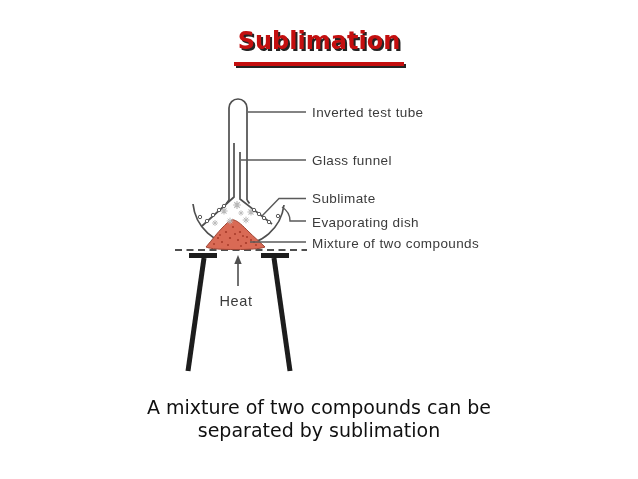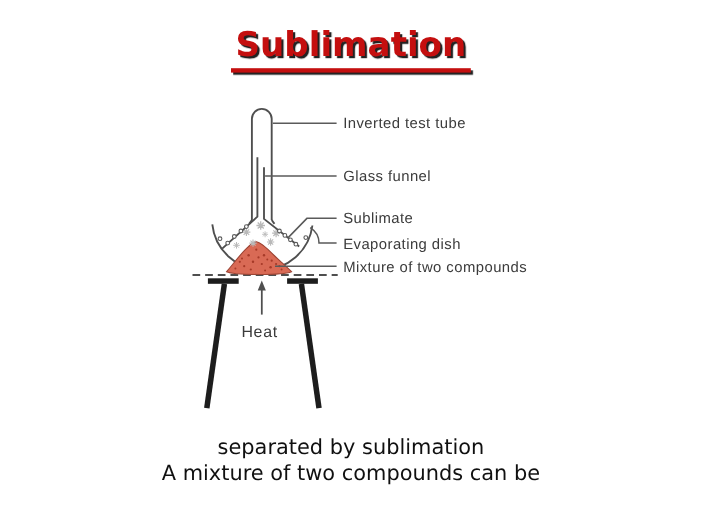--- a/index.html
+++ b/index.html
@@ -16,21 +16,21 @@
     position: absolute;
     top: 22px;
     left: 0;
     width: 100%;
     text-align: center;
   }
   .title-text {
     display: inline-block;
     font-family: "DejaVu Sans", "Liberation Sans", sans-serif;
     font-weight: bold;
-    font-size: 31px;
+    font-size: 24px;
     line-height: 38px;
     letter-spacing: 0px;
     color: var(--title_red);
     border-bottom: 4px solid var(--title_red);
     padding: 0 4px 2px 4px;
     filter: drop-shadow(2px 2px 0 var(--title_shadow));
   }
   
   .diagram {
     position: absolute;
@@ -172,17 +172,17 @@
     <path class="leader" d="M 250 242 H 306"></path>
 
     <text class="lbl" x="312" y="116.5">Inverted test tube</text>
     <text class="lbl" x="312" y="164.5">Glass funnel</text>
     <text class="lbl" x="312" y="203">Sublimate</text>
     <text class="lbl" x="312" y="226.5">Evaporating dish</text>
     <text class="lbl" x="312" y="247.5">Mixture of two compounds</text>
   </svg>
 
   <div class="caption">
+    <div>A mixture of two compounds can be</div>
     <div>separated by sublimation</div>
-    <div>A mixture of two compounds can be</div>
   </div>
 
 </div>
 
 </body></html>

